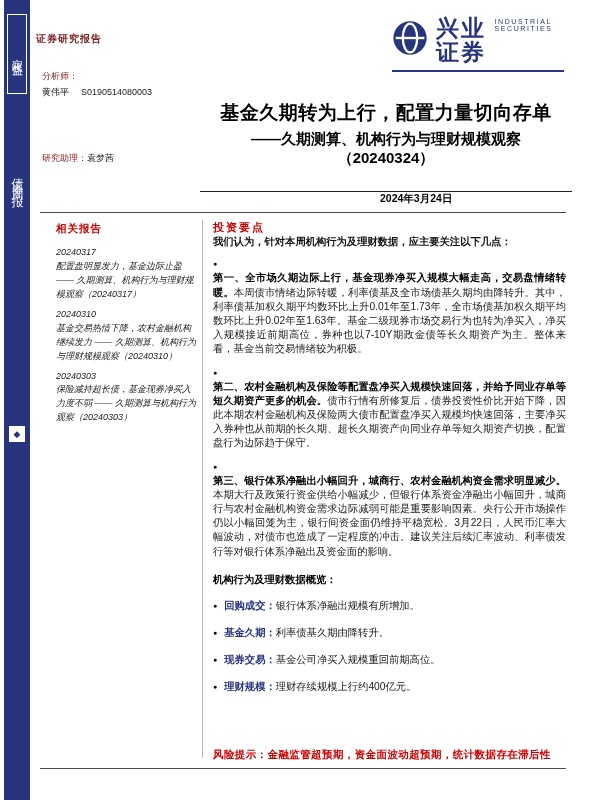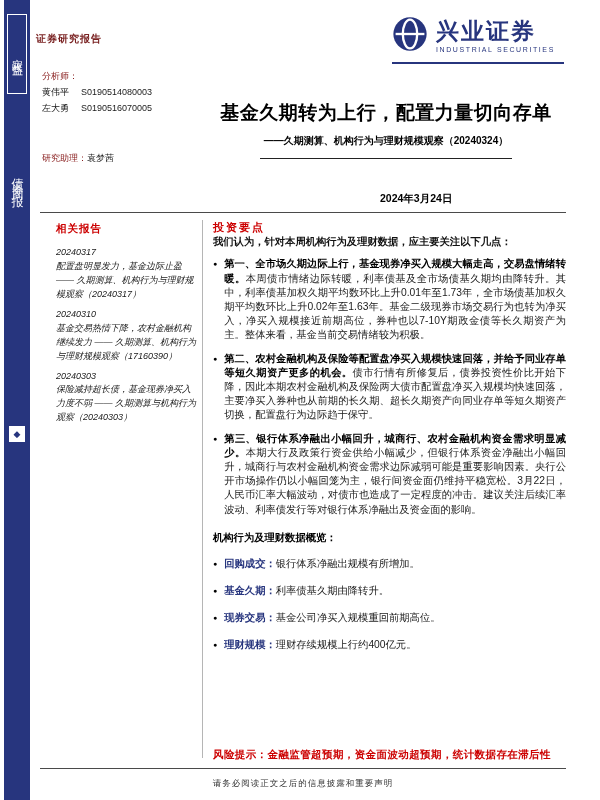--- a/index.html
+++ b/index.html
@@ -15,55 +15,55 @@
   .sidebar-type { position:absolute; left:3px; top:168px; width:20px; display:flex; justify-content:center; }
   .sidebar-type .v-text { font-size:12px; letter-spacing:6px; }
   .sidebar-badge { position:absolute; left:5px; top:426px; width:16px; height:16px; background:#ffffff;
                    color:#27357e; font-size:9px; display:flex; align-items:center; justify-content:center; }
 
   
   .report-type { position:absolute; left:36px; top:32px; font-size:10px; font-weight:bold; color:#7a2222; letter-spacing:1px; }
   .brand { position:absolute; left:392px; top:16px; width:172px; padding-bottom:6px; border-bottom:2px solid #27357e;
            display:flex; align-items:center; }
   .brand-emblem { flex:0 0 auto; margin-right:8px; }
-  .brand-text { display:flex; flex-direction:column; }
+  .brand-text { display:flex; }
   .brand-name { font-size:23px; font-weight:bold; color:#27357e; line-height:1.05; letter-spacing:2px; }
   .brand-name-en { font-size:7px; color:#27357e; letter-spacing:1.6px; margin-top:2px; }
 
   .analysts { position:absolute; left:42px; top:70px; width:150px; font-size:9px; color:#1a1a1a; line-height:1.55; }
   .analyst-label { color:#8a2020; }
   .analyst-row { margin-top:2px; white-space:nowrap; }
   .analyst-id { margin-left:12px; }
   .assistant { position:absolute; left:42px; top:152px; font-size:9px; color:#1a1a1a; white-space:nowrap; }
 
   .doc-title { position:absolute; left:200px; top:100px; width:372px; text-align:center;
                font-size:19px; font-weight:bold; color:#000000; letter-spacing:0.5px; }
   .doc-subtitle-wrap { position:absolute; left:200px; top:130px; width:372px; text-align:center; }
-  .doc-subtitle { display:inline-block; font-size:10px; font-weight:bold; color:#000000;
-                  padding:0 4px 10px 4px; border-bottom:1px solid #222222; }
+  .doc-subtitle { display:inline-block; font-size:15px; font-weight:bold; color:#000000;
+                  padding:0 4px 23px 4px; border-bottom:1px solid #222222; }
   .doc-date { position:absolute; left:380px; top:192px; width:184px; 
               font-size:10.5px; font-weight:bold; color:#000000; }
 
   .rule-top { position:absolute; left:40px; top:212px; width:526px; height:1px; background:#4a4a4a; }
   .v-divider { position:absolute; left:202px; top:220px; width:1px; height:538px; background:#b5b5b5; }
 
   
   .related { position:absolute; left:56px; top:222px; width:140px; }
   .related-heading { font-size:10.5px; font-weight:bold; color:#cc0000; letter-spacing:1px; }
   .related-list { margin-top:10px; font-size:9px; color:#1a1a1a; line-height:1.55; }
   .rel-item { margin-bottom:6px;font-style:italic; }
   .rel-date { }
   .rel-title { }
 
   
   .main { position:absolute; left:213px; top:220px; width:353px; }
   .main-heading { font-size:11px; font-weight:bold; color:#cc0000; letter-spacing:2px; }
   .intro { font-size:10.3px; font-weight:bold; color:#111111; line-height:1.4; }
   .points { margin-top:8px; }
-  .point { display:flex; margin-bottom:9px; }
+  .point { display:flex; margin-bottom:9px;flex-direction:column; }
   .bullet { flex:0 0 auto; font-size:7px; line-height:14px; margin-right:7px; color:#000000; }
   .point-text { font-size:10.3px; color:#1a1a1a; line-height:1.38; text-align:justify; }
   .point-lead { font-weight:bold; color:#000000; }
 
   .overview-heading { margin-top:14px; font-size:10.3px; font-weight:bold; color:#000000; }
   .overview-list { margin-top:12px; }
   .overview-item { display:flex; margin-bottom:13px; }
   .overview-label { font-weight:bold; color:#27357e; }
   .overview-text { color:#1a1a1a; }
   .overview-item .point-text { text-align:left; }
@@ -106,23 +106,20 @@
       <span class="brand-name">兴业证券</span>
       <span class="brand-name-en">INDUSTRIAL SECURITIES</span>
     </span>
   </div>
 
   <div class="analysts">
     <div class="analyst-label">分析师：</div>
     <div class="analyst-row">
       <span>黄伟平</span><span class="analyst-id">S0190514080003</span>
     </div>
-    <div class="analyst-row">
-      <span>左大勇</span><span class="analyst-id">S0190516070005</span>
-    </div>
   </div>
 
   <div class="assistant">
     <span class="analyst-label">研究助理：</span><span>袁梦茜</span>
   </div>
 
   <div class="doc-title">基金久期转为上行，配置力量切向存单</div>
   <div class="doc-subtitle-wrap">
     <span class="doc-subtitle">——久期测算、机构行为与理财规模观察（20240324）</span>
   </div>
@@ -133,21 +130,21 @@
 
   <div class="related">
     <div class="related-heading">相关报告</div>
     <div class="related-list">
       <div class="rel-item">
         <div class="rel-date">20240317</div>
         <div class="rel-title">配置盘明显发力，基金边际止盈 —— 久期测算、机构行为与理财规模观察（20240317）</div>
       </div>
       <div class="rel-item">
         <div class="rel-date">20240310</div>
-        <div class="rel-title">基金交易热情下降，农村金融机构继续发力 —— 久期测算、机构行为与理财规模观察（17160390）</div>
+        <div class="rel-title">基金交易热情下降，农村金融机构继续发力 —— 久期测算、机构行为与理财规模观察（20240310）</div>
       </div>
       <div class="rel-item">
         <div class="rel-date">20240303</div>
         <div class="rel-title">保险减持超长债，基金现券净买入力度不弱 —— 久期测算与机构行为观察（20240303）</div>
       </div>
     </div>
   </div>
 
   <div class="main">
     <div class="main-heading">投资要点</div>
@@ -199,15 +196,14 @@
         <div class="point-text">
           <span class="overview-label">理财规模：</span><span class="overview-text">理财存续规模上行约400亿元。</span>
         </div>
       </div>
     </div>
   </div>
 
   <div class="risk">风险提示：金融监管超预期，资金面波动超预期，统计数据存在滞后性</div>
 
   <div class="rule-bottom"></div>
-  <div class="footer-text">请务必阅读正文之后的信息披露和重要声明</div>
 
 </div>
 
 </body></html>

